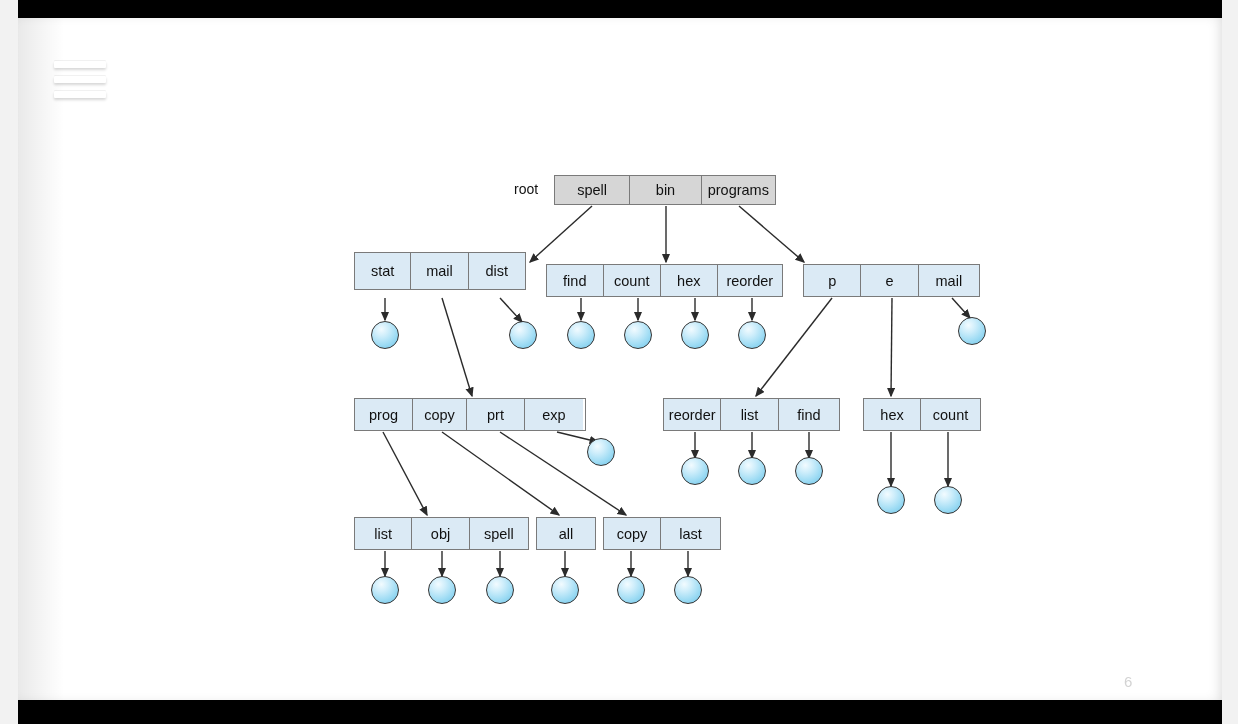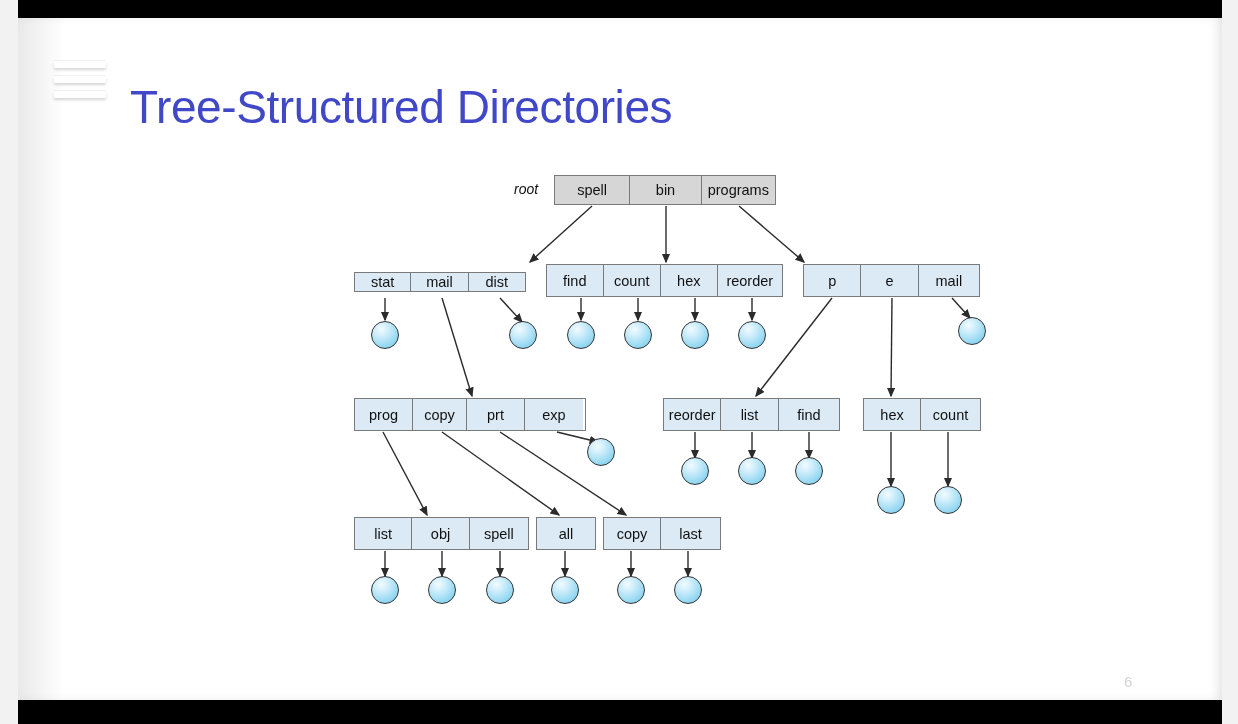--- a/index.html
+++ b/index.html
@@ -184,21 +184,21 @@
             <line x1="317" y1="381" x2="317" y2="406" stroke="#2b2b2b" stroke-width="1.4" marker-end="url(#arrowhead)"></line>
             <line x1="374" y1="381" x2="374" y2="406" stroke="#2b2b2b" stroke-width="1.4" marker-end="url(#arrowhead)"></line>
           </g>
       </svg>
       <div id="row-host">
           <div class="node-row root" style="left: 240px; top: 5px; width: 222px; height: 30px;">
             <div class="cell" style="width: 76px;">spell</div>
             <div class="cell" style="width: 72px;">bin</div>
             <div class="cell" style="width: 74px;">programs</div>
           </div>
-          <div class="node-row" style="left: 40px; top: 102px; width: 172px; height: 20px;">
+          <div class="node-row" style="left: 40px; top: 82px; width: 172px; height: 38px;">
             <div class="cell" style="width: 57px;">stat</div>
             <div class="cell" style="width: 58px;">mail</div>
             <div class="cell" style="width: 57px;">dist</div>
           </div>
           <div class="node-row" style="left: 232px; top: 94px; width: 237px; height: 33px;">
             <div class="cell" style="width: 57px;">find</div>
             <div class="cell" style="width: 58px;">count</div>
             <div class="cell" style="width: 57px;">hex</div>
             <div class="cell" style="width: 65px;">reorder</div>
           </div>
@@ -249,27 +249,26 @@
           <div class="dot" style="left: 481px; top: 287px;"></div>
           <div class="dot" style="left: 563px; top: 316px;"></div>
           <div class="dot" style="left: 620px; top: 316px;"></div>
           <div class="dot" style="left: 57px; top: 406px;"></div>
           <div class="dot" style="left: 114px; top: 406px;"></div>
           <div class="dot" style="left: 172px; top: 406px;"></div>
           <div class="dot" style="left: 237px; top: 406px;"></div>
           <div class="dot" style="left: 303px; top: 406px;"></div>
           <div class="dot" style="left: 360px; top: 406px;"></div>
         </div>
-      <span class="root-label" style="left:200px; top:11px;font-style:italic;">root</span>
+      <span class="root-label" style="left:200px; top:11px;">root</span>
     </div>
 
     <div id="hamburger">
       <i></i>
       <i></i>
       <i></i>
     </div>
 
-    <div id="page-title">Tree-Structured Directories</div>
 
     <div id="page-number">6</div>
 
   </div>
 </div>
 
 </body></html>

